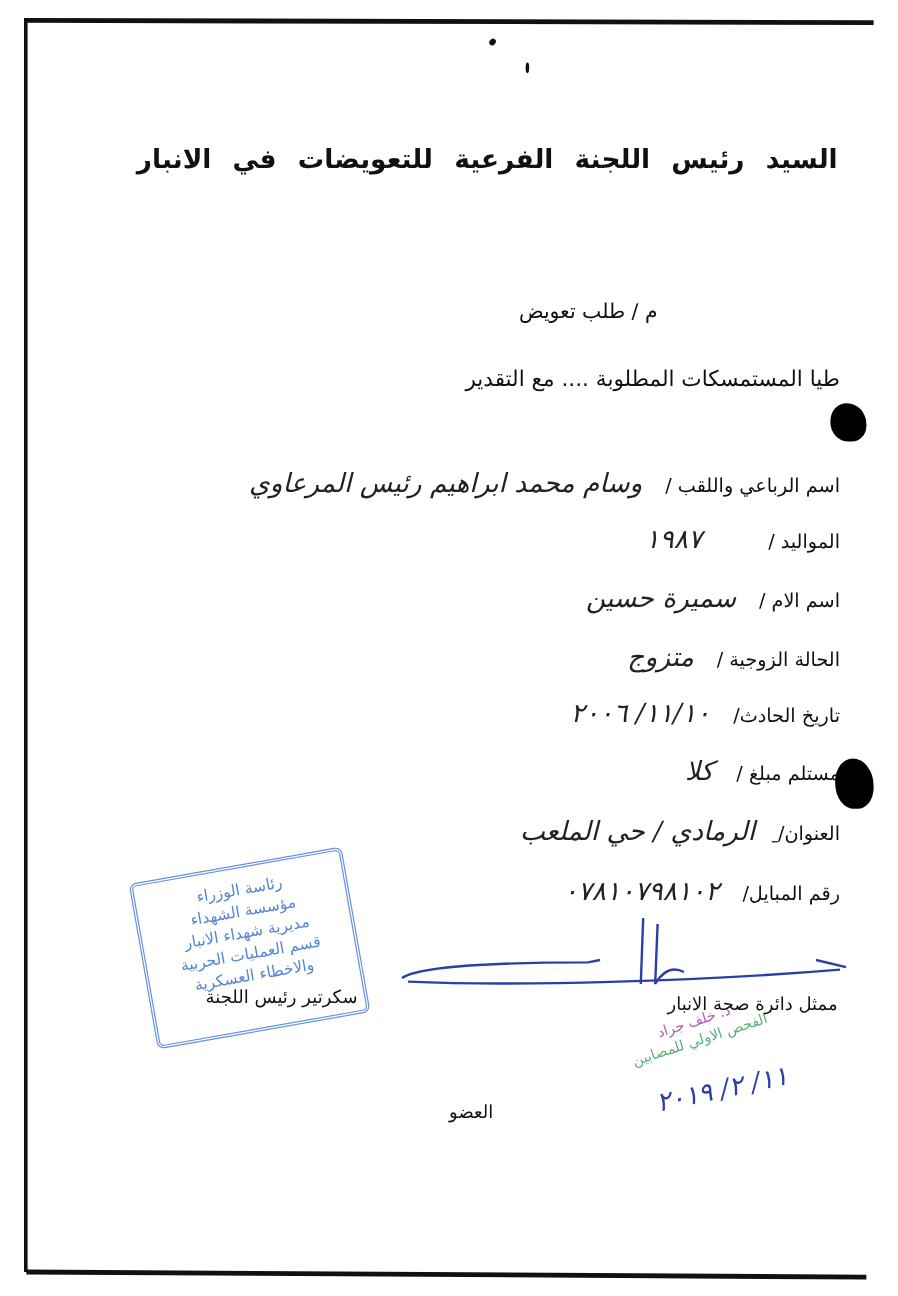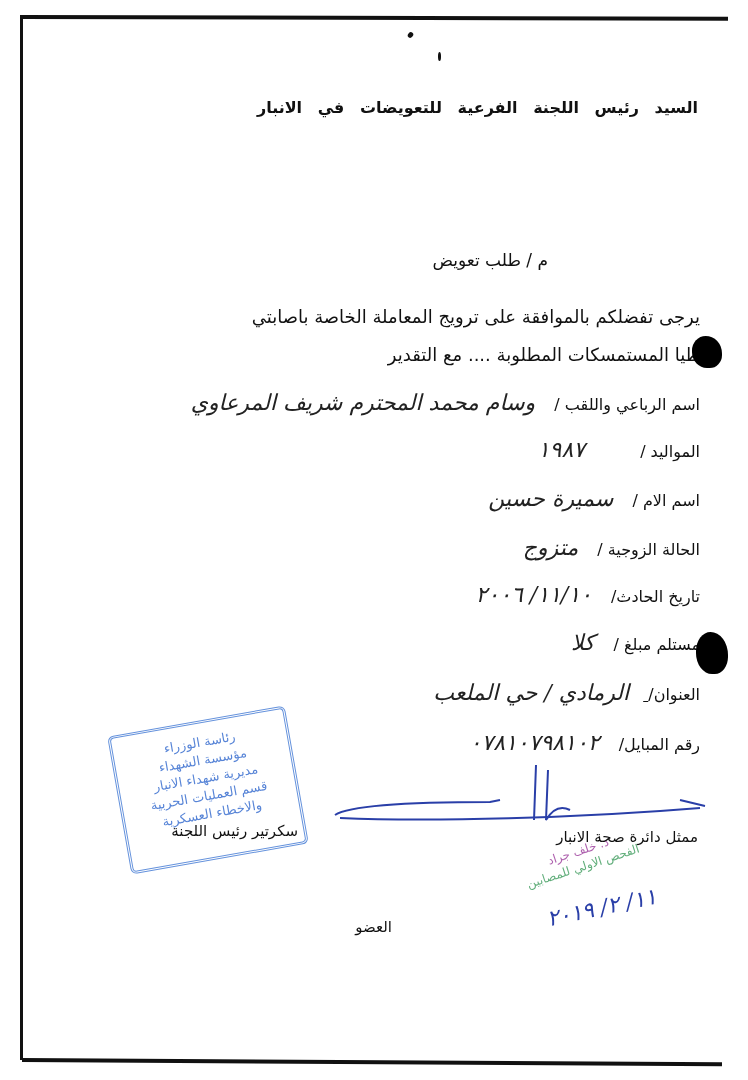--- a/index.html
+++ b/index.html
@@ -5,21 +5,21 @@
     html, body { margin: 0; padding: 0; }
     body {
       width: 748px; height: 1080px; background: #ffffff; position: relative; overflow: hidden;
       font-family: "DejaVu Sans", sans-serif; color: #111;
     }
     .page-frame-top { position: absolute; left: 22px; top: 15px; width: 706px; height: 4px; background: #111; transform: rotate(0.15deg); transform-origin: left; }
     .page-frame-left { position: absolute; left: 20px; top: 15px; width: 3px; height: 1045px; background: #111; }
     .page-frame-bottom { position: absolute; left: 22px; top: 1058px; width: 700px; height: 4px; background: #111; transform: rotate(0.35deg); transform-origin: left; }
     .mark { position: absolute; background: #111; border-radius: 50%; }
     .rtl { direction: rtl; text-align: right; position: absolute; }
-    .heading { right: 50px; top: 88px; width: 620px; font-size: 16px; font-weight: bold; line-height: 40px; word-spacing: 10px; }
+    .heading { right: 50px; top: 114px; width: 620px; font-size: 22px; font-weight: bold; line-height: 40px; word-spacing: 10px; }
     .subject { right: 200px; top: 250px; font-size: 17px; }
     .body-text { right: 48px; top: 298px; width: 600px; font-size: 18px; line-height: 38px; }
     .field { right: 48px; font-size: 16px; white-space: nowrap; }
     .field .label { display: inline-block; }
     .field .value { display: inline-block; font-family: "DejaVu Serif", serif; font-style: italic; font-size: 22px; margin-right: 14px; color: #222; }
     .blob { position: absolute; background: #000; border-radius: 50% 60% 45% 55%; }
     .stamp-blue {
       position: absolute; left: 118px; top: 720px; width: 180px; height: 140px;
       border: 3px double #4a7fd6; transform: rotate(-10deg); border-radius: 6px;
       color: #3a6fd0; font-size: 13px; direction: rtl; text-align: center; opacity: 0.85;
@@ -42,29 +42,28 @@
 <div class="mark" style="left:408px;top:32px;width:5px;height:6px;transform:rotate(40deg);"></div>
 <div class="mark" style="left:438px;top:52px;width:3px;height:9px;"></div>
 
 <div class="rtl heading">
   <div>السيد رئيس اللجنة الفرعية للتعويضات في الانبار</div>
 </div>
 
 <div class="rtl subject">م / طلب تعويض</div>
 
 <div class="rtl body-text">
-  <div>يرجى تفضلكم بالموافقة على ترويج المعاملة الخاصة باصابتي</div>
   <div>طيا المستمسكات المطلوبة .... مع التقدير</div>
 </div>
 
 <div class="blob" style="left:692px;top:336px;width:30px;height:32px;"></div>
 
 <div class="rtl field" style="top:390px;">
   <span class="label">اسم الرباعي واللقب /</span>
-  <span class="value">وسام محمد المحترم شريف المرعاوي</span>
+  <span class="value">وسام محمد ابراهيم رئيس المرعاوي</span>
 </div>
 <div class="rtl field" style="top:437px;">
   <span class="label">المواليد /</span>
   <span class="value" style="margin-right:50px;">١٩٨٧</span>
 </div>
 <div class="rtl field" style="top:486px;">
   <span class="label">اسم الام /</span>
   <span class="value">سميرة حسين</span>
 </div>
 <div class="rtl field" style="top:535px;">
@@ -105,13 +104,13 @@
 <div class="rtl footer-label" style="right:450px;top:822px;">سكرتير رئيس اللجنة</div>
 <div class="rtl footer-label" style="right:50px;top:828px;">ممثل دائرة صحة الانبار</div>
 
 <div class="stamp-purple">
   <div>د. خلف جراد</div>
   <div class="l2">الفحص الاولي للمصابين</div>
 </div>
 
 <div class="rtl handwriting-date" style="right:90px;top:895px;transform:rotate(-12deg);">١١/ ٢/ ٢٠١٩</div>
 
-<div class="rtl footer-label" style="right:356px;top:918px;">العضو</div>
+<div class="rtl footer-label" style="right:337px;top:918px;">العضو</div>
 
 </body></html>

